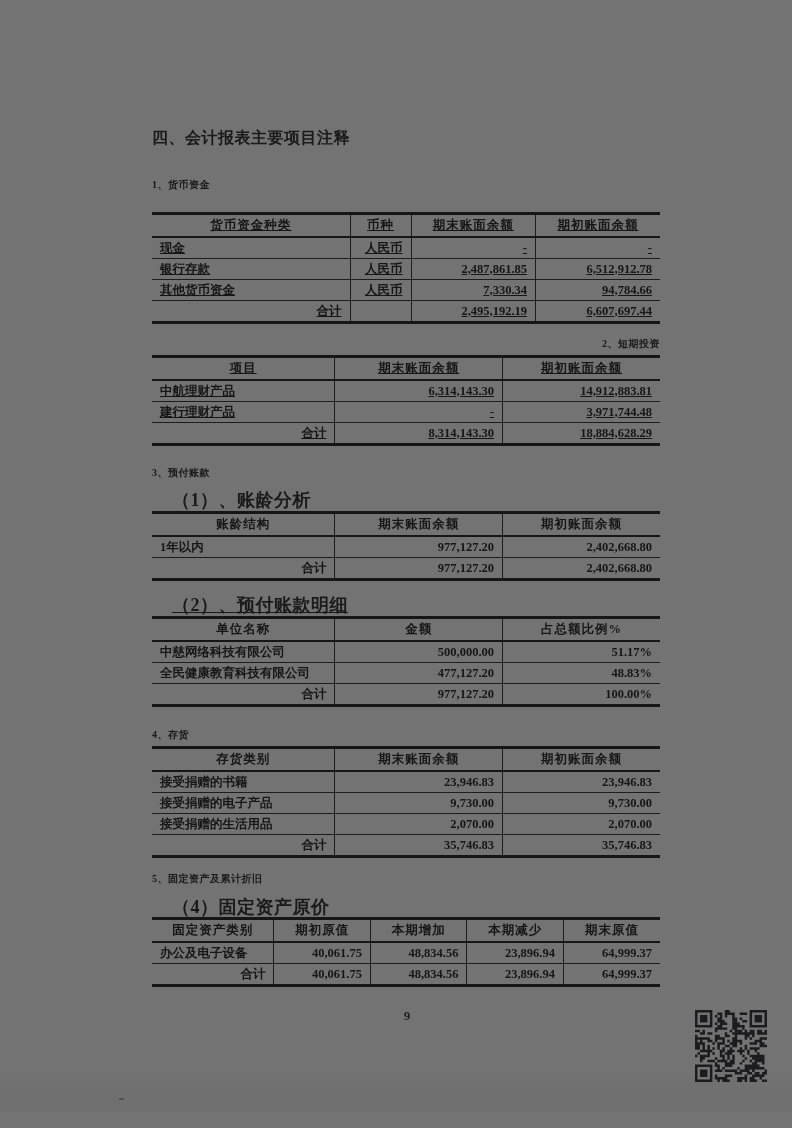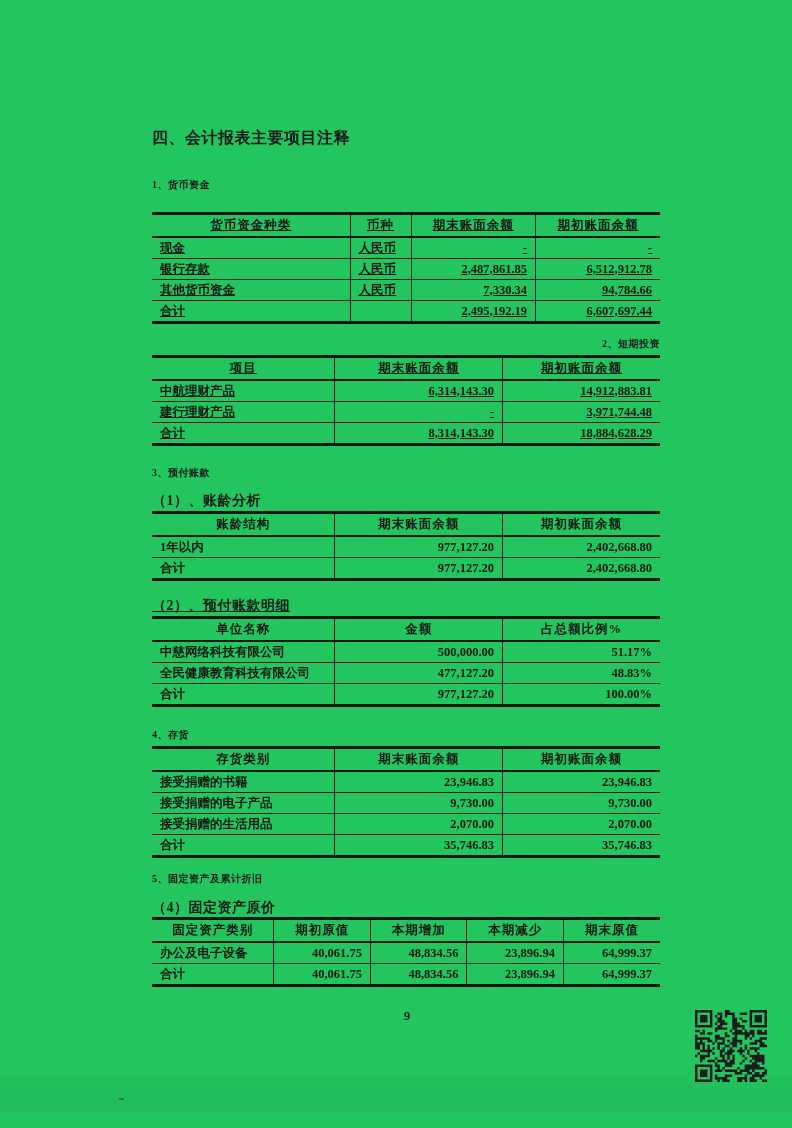--- a/index.html
+++ b/index.html
@@ -3,38 +3,38 @@
 <meta charset="utf-8">
 <style>
   html,body{margin:0;padding:0;}
   body{
     width:792px;height:1128px;
     background:#e9e9ea;
     font-family:"Liberation Serif","DejaVu Serif",serif;
   }
   .page{
     position:relative;width:792px;height:1128px;overflow:hidden;
-    background:#22c55e;color:#1a1a1a;
+    background:#737373;color:#1a1a1a;
   }
   .scan-shade{
     position:absolute;left:0;top:1074px;width:792px;height:38px;
     background:linear-gradient(rgba(0,0,0,0.015),rgba(0,0,0,0.04));
     pointer-events:none;
   }
   .content{
     position:absolute;left:152px;top:128px;width:508px;
   }
   .doc-title{
     font-size:16px;font-weight:bold;line-height:20px;letter-spacing:0.5px;
   }
   .sec-heading{
     font-size:10px;font-weight:bold;line-height:19px;letter-spacing:0.5px;
   }
   .sub-heading{
-    font-size:14px;font-weight:bold;line-height:19px;margin-left:0;letter-spacing:0.5px;
+    font-size:18px;font-weight:bold;line-height:19px;margin-left:20px;letter-spacing:0.5px;
   }
   .mt-sec1{margin-top:27px;}
   .mt-tbl1{margin-top:18px;text-decoration:underline;}
   .mt-sec2{margin-top:10px;text-align:right;}
   .mt-tbl2{margin-top:2px;text-decoration:underline;}
   .mt-sec3{margin-top:17px;}
   .mt-sub1{margin-top:9px;}
   .mt-tbl3{margin-top:1px;}
   .mt-sub2{margin-top:15px;text-decoration:underline;}
   .mt-tbl4{margin-top:1px;}
@@ -53,21 +53,21 @@
     height:21px;padding:0 4px;text-align:center;font-weight:bold;
     letter-spacing:1px;border-bottom:2px solid #161616;
     overflow:hidden;white-space:nowrap;
   }
   table.fin td{
     height:20px;padding:0 8px;overflow:hidden;white-space:nowrap;
   }
   table.fin tbody tr:not(:first-child) td{border-top:1.5px solid #1d1d1d;}
   table.fin th:not(:last-child),
   table.fin td:not(:last-child){border-right:1.5px solid #1d1d1d;}
-  .a-l{text-align:left}.a-c{text-align:left}.a-r{text-align:right}
+  .a-l{text-align:left}.a-c{text-align:right}.a-r{text-align:right}
 
   .page-number{
     position:absolute;left:0;top:1008px;width:792px;text-align:center;
     font-size:13px;font-weight:bold;color:#222;padding-left:22px;box-sizing:border-box;
   }
   .qr{
     position:absolute;left:695px;top:1010px;width:72px;height:72px;
   }
   .qr svg{width:100%;height:100%;display:block;}
   .artifact-dash{

